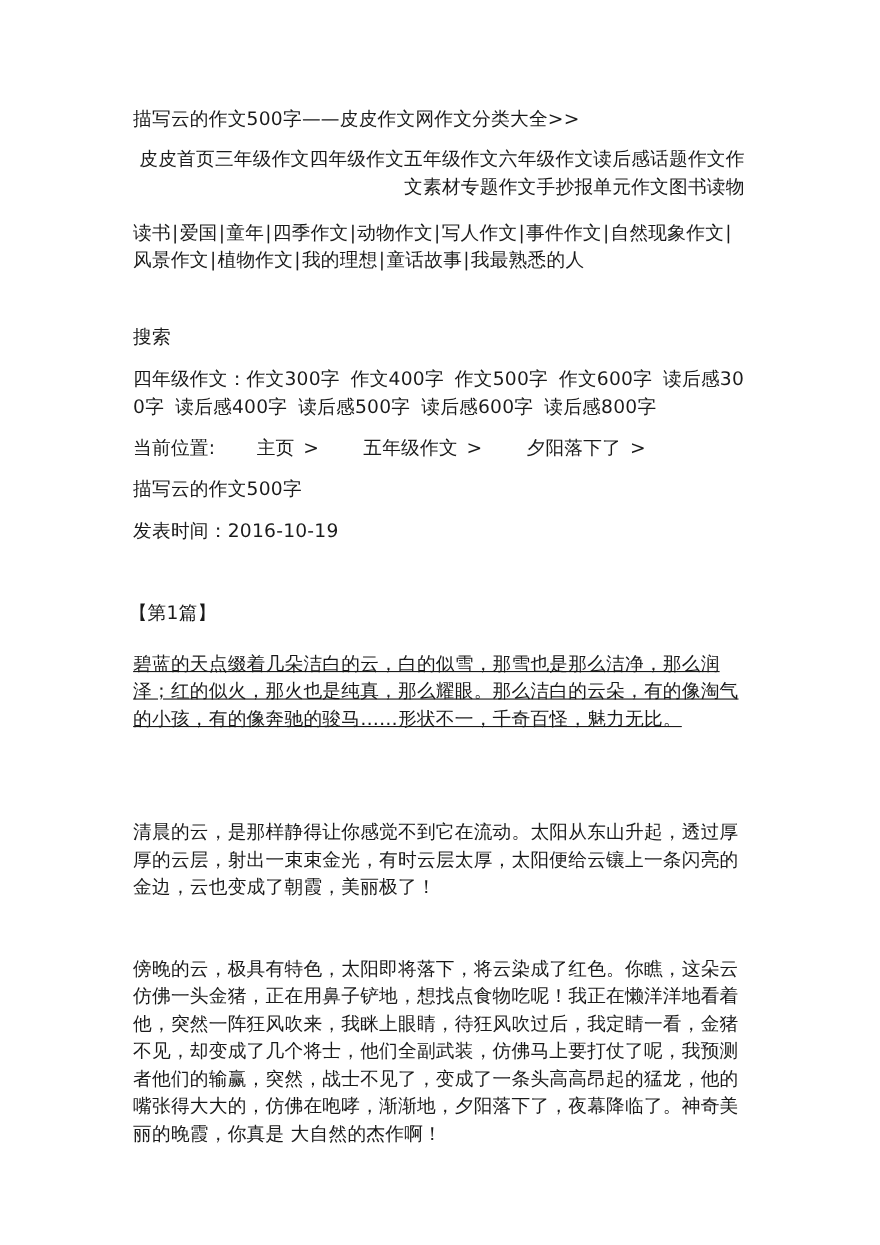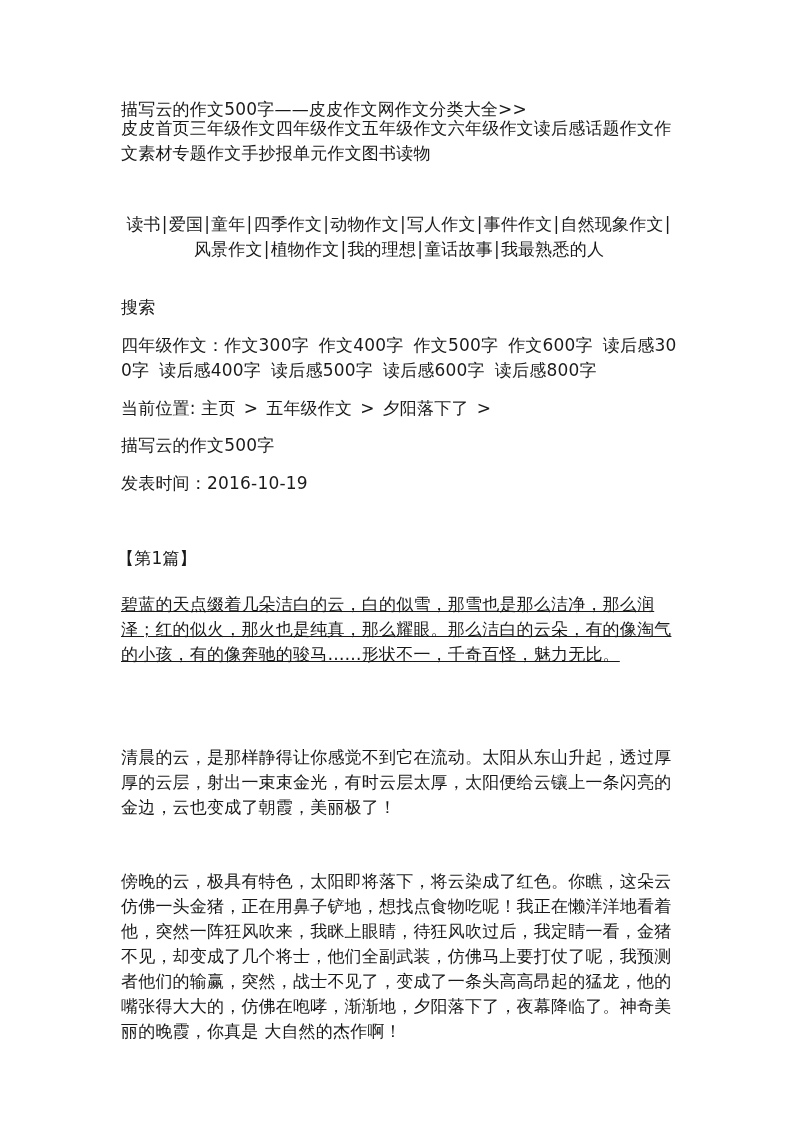--- a/index.html
+++ b/index.html
@@ -27,35 +27,35 @@
       width: 556px;
       font-size: 17px;
       line-height: 25px;
       letter-spacing: 0.2px;
       white-space: normal;
       word-break: break-all;
     }
     .nav-link { cursor: pointer; }
     .sep { padding: 0 1px; }
     .hot-item { margin-right: 10px; cursor: pointer; }
-    .crumb { cursor: pointer; }
+    .crumb { cursor: pointer; margin-left: 32px; }
     .crumb-sep { margin: 0 8px; }
   </style>
 </head>
 <body>
 
 <div class="page">
 
   <div class="line" style="top:97px;">描写云的作文500字——皮皮作文网作文分类大全&gt;&gt;</div>
 
-  <div class="line" style="top:116px;">
+  <div class="line" style="top:133px;text-align:right;">
     <span class="nav-link">皮皮首页</span><span class="nav-link">三年级作文</span><span class="nav-link">四年级作文</span><span class="nav-link">五年级作文</span><span class="nav-link">六年级作文</span><span class="nav-link">读后感</span><span class="nav-link">话题作文</span><span class="nav-link">作文素材</span><span class="nav-link">专题作文</span><span class="nav-link">手抄报</span><span class="nav-link">单元作文</span><span class="nav-link">图书读物</span>
   </div>
 
-  <div class="line" style="top:212px;text-align:center;">
+  <div class="line" style="top:200px;">
     <span class="nav-link">读书</span><span class="sep">|</span><span class="nav-link">爱国</span><span class="sep">|</span><span class="nav-link">童年</span><span class="sep">|</span><span class="nav-link">四季作文</span><span class="sep">|</span><span class="nav-link">动物作文</span><span class="sep">|</span><span class="nav-link">写人作文</span><span class="sep">|</span><span class="nav-link">事件作文</span><span class="sep">|</span><span class="nav-link">自然现象作文</span><span class="sep">|</span><span class="nav-link">风景作文</span><span class="sep">|</span><span class="nav-link">植物作文</span><span class="sep">|</span><span class="nav-link">我的理想</span><span class="sep">|</span><span class="nav-link">童话故事</span><span class="sep">|</span><span class="nav-link">我最熟悉的人</span>
   </div>
 
   <div class="line" style="top:295px;">搜索</div>
 
   <div class="line" style="top:333px;">
     <span>四年级作文：</span><span class="hot-item">作文300字</span><span class="hot-item">作文400字</span><span class="hot-item">作文500字</span><span class="hot-item">作文600字</span><span class="hot-item">读后感300字</span><span class="hot-item">读后感400字</span><span class="hot-item">读后感500字</span><span class="hot-item">读后感600字</span><span class="hot-item">读后感800字</span>
   </div>
 
   <div class="line" style="top:396px;">

